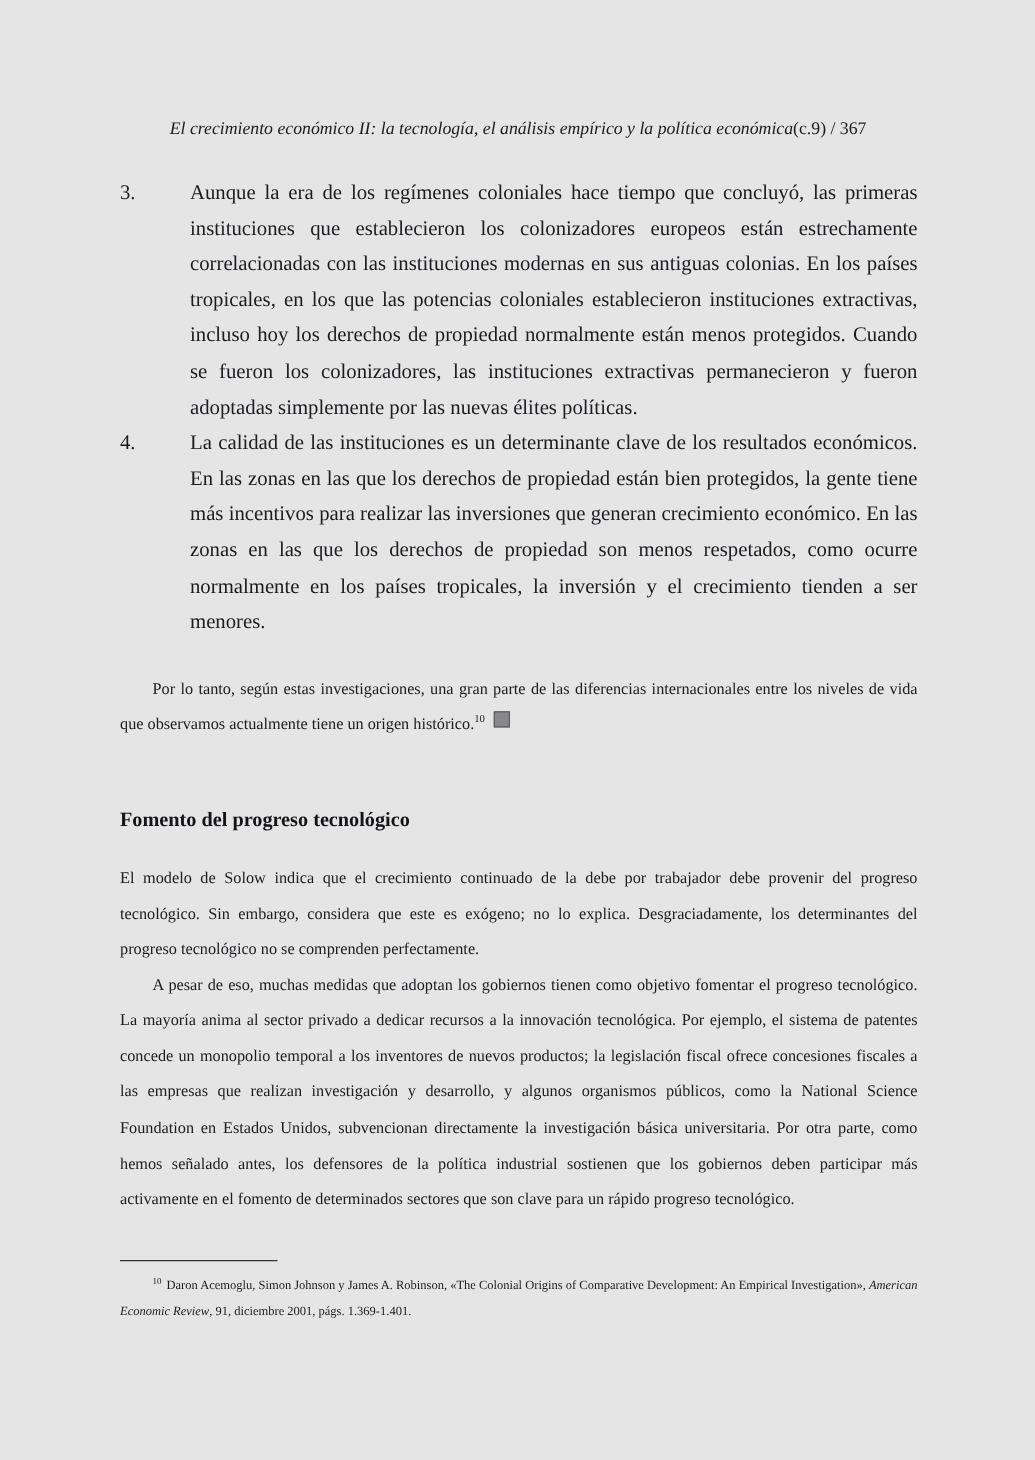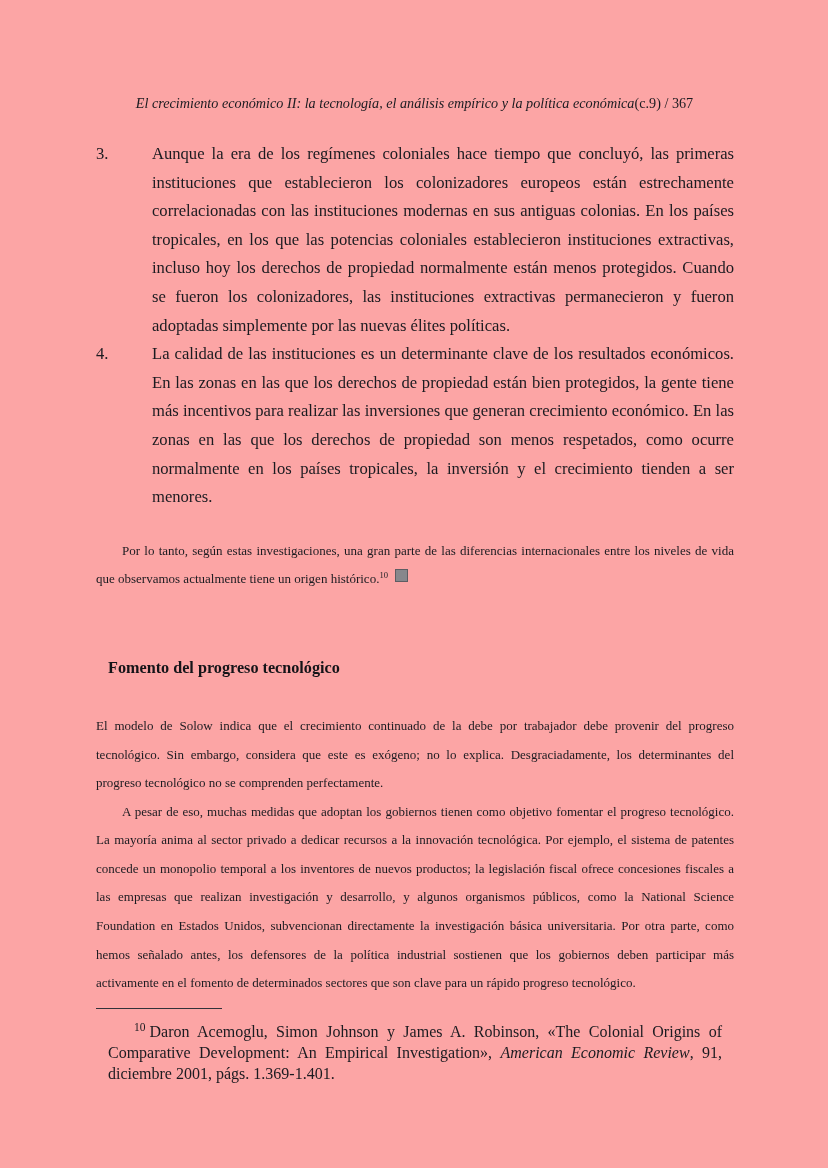--- a/index.html
+++ b/index.html
@@ -4,21 +4,21 @@
 <style>
   html, body {
     margin: 0;
     padding: 0;
     background: #ffffff;
   }
   .page {
     position: relative;
     width: 828px;
     height: 1168px;
-    background: #fca5a5;
+    background: #e5e5e5;
     font-family: "Liberation Serif", "DejaVu Serif", serif;
     color: #1b1b20;
     overflow: hidden;
   }
 
   
   .running-head {
     position: absolute;
     left: 96px;
     right: 95px;
@@ -101,44 +101,44 @@
     font-size: 0.66em;
     vertical-align: super;
     line-height: 0;
   }
 
   h2.section-head {
     font-family: "Liberation Serif", "DejaVu Serif", serif;
     font-weight: bold;
     font-size: 16.2px;
     line-height: 24px;
-    margin: 12px;
+    margin: 0;
     padding: 0;
     color: #141418;
   }
 
   
   .footnote-zone {
     position: absolute;
     left: 96px;
     top: 1008px;
     width: 638px;
   }
   .fn-rule {
     width: 126px;
     height: 0;
     border-top: 1.3px solid #32323a;
     margin: 0 0 9px 0;
   }
   .footnote {
-    font-size: 16px;
+    font-size: 10px;
     line-height: 21px;
     text-align: justify;
     text-justify: inter-word;
-    margin: 12px;
+    margin: 0;
     text-indent: 26px;
     color: #1b1b20;
   }
   .footnote .fn-num {
     font-size: 0.72em;
     vertical-align: super;
     line-height: 0;
     margin-right: 4px;
   }
   .footnote .journal {

